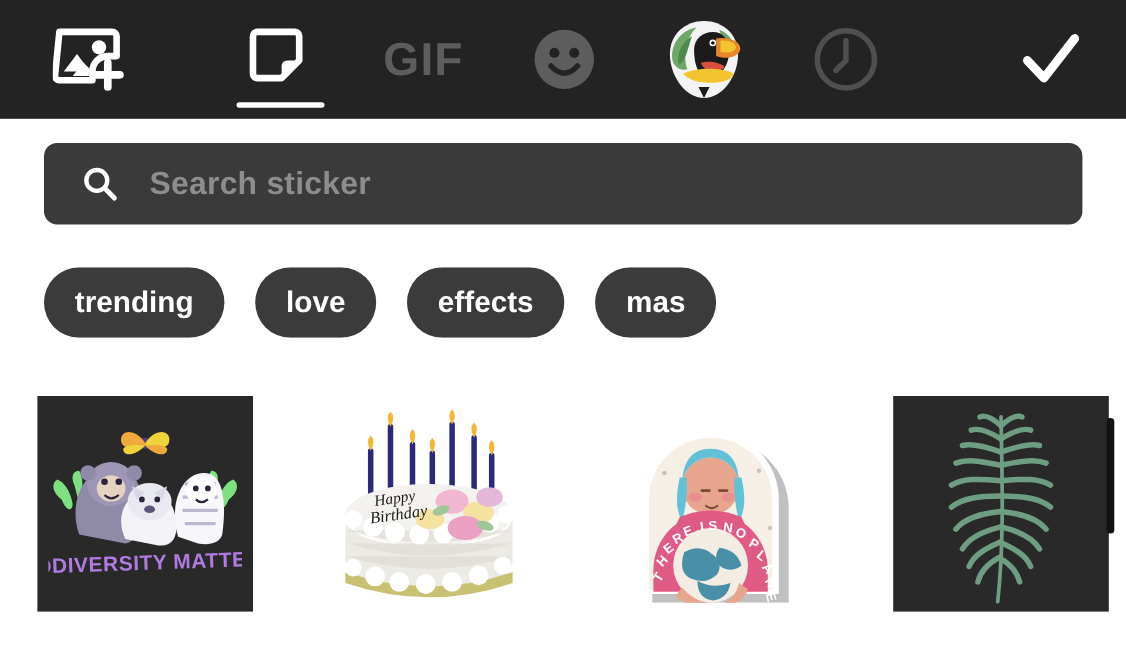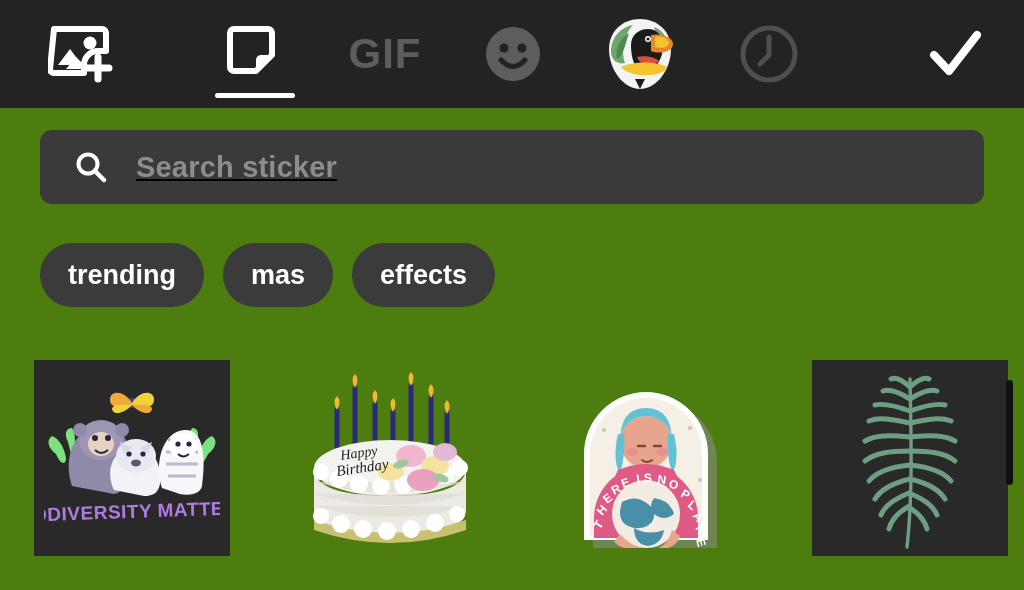--- a/index.html
+++ b/index.html
@@ -5,21 +5,21 @@
   * { box-sizing: border-box; margin: 0; padding: 0; }
   html, body {
     width: 1024px; height: 590px;
     background: #1d1d1d;
     font-family: "Liberation Sans", sans-serif;
     overflow: hidden;
   }
   #app {
     position: relative;
     width: 1024px; height: 590px;
-    background: #4d7c0f;
+    background: #ffffff;
   }
 
   
   .toolbar {
     position: absolute; left: 0; top: 0;
     width: 1024px; height: 108px;
     background: #232323;
     display: flex;
     align-items: flex-start;
   }
@@ -53,39 +53,38 @@
   .search-bar {
     position: absolute;
     left: 40px; top: 130px;
     width: 944px; height: 74px;
     background: #3a3a3a;
     border-radius: 12px;
     display: flex;
     align-items: center;
     padding-left: 34px;
     cursor: text;
-    text-decoration: underline;
   }
   .search-icon { width: 34px; height: 34px; flex: none; }
   .search-placeholder {
     margin-left: 28px;
     font-size: 29px;
     font-weight: bold;
     color: #8d8d8d;
     letter-spacing: 0.2px;
   }
 
   
   .chips {
     position: absolute;
     left: 40px; top: 243px;
     width: 984px; height: 64px;
     display: flex;
     align-items: center;
-    gap: 19px;
+    gap: 28px;
     overflow: hidden;
     text-align: right;
   }
   .chip {
     flex: none;
     height: 64px;
     padding: 0 28px;
     border-radius: 32px;
     background: #3b3b3b;
     display: flex;
@@ -221,22 +220,23 @@
       <svg width="34" height="34" viewBox="0 0 34 34">
         <circle cx="14" cy="14" r="9.5" fill="none" stroke="#ffffff" stroke-width="4"></circle>
         <path d="M21 21 L30 30" stroke="#ffffff" stroke-width="4.5" stroke-linecap="round"></path>
       </svg>
     </span>
     <span class="search-placeholder">Search sticker</span>
   </div>
 
   <div class="chips">
     <div class="chip">trending</div>
+    <div class="chip">love</div>
+    <div class="chip">effects</div>
     <div class="chip">mas</div>
-    <div class="chip">effects</div>
   </div>
 
   <div class="grid">
 
     <div class="tile t0">
       <svg width="176" height="160" viewBox="0 0 176 160">
         <path d="M12 76 C4 70 2 62 8 58 C14 60 20 68 22 80 C22 88 16 86 12 76 Z" fill="#7ee07e"></path>
         <path d="M24 64 C20 56 22 50 28 50 C32 56 32 70 28 80 Z" fill="#7ee07e"></path>
         <path d="M164 76 C172 70 174 62 168 58 C162 60 156 68 154 80 C154 88 160 86 164 76 Z" fill="#7ee07e"></path>
         <path d="M152 64 C156 56 154 50 148 50 C144 56 144 70 148 80 Z" fill="#7ee07e"></path>

